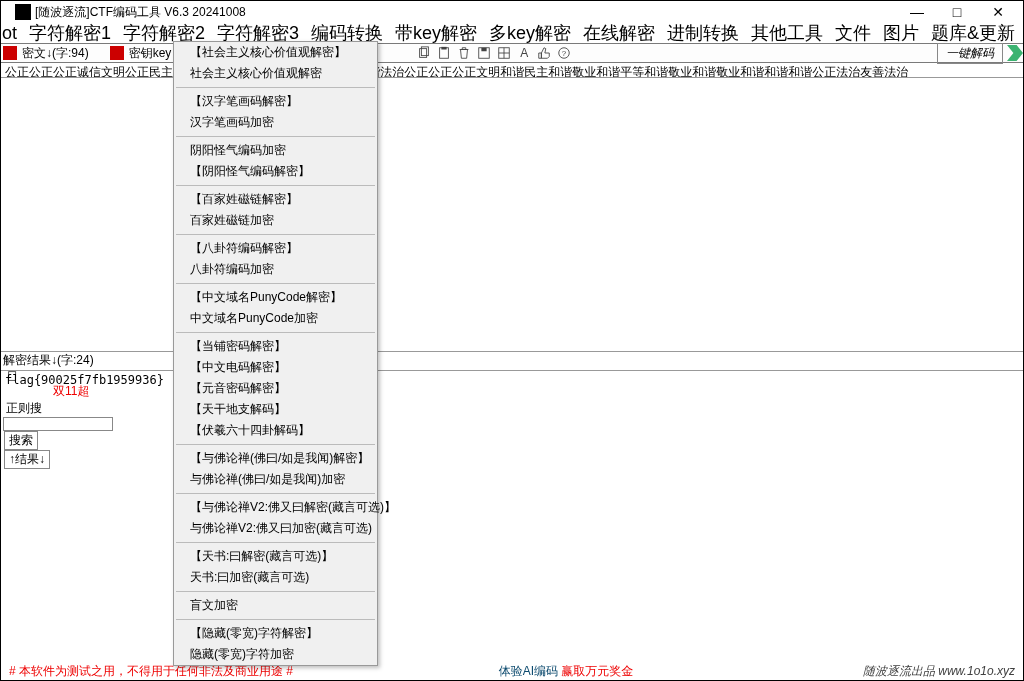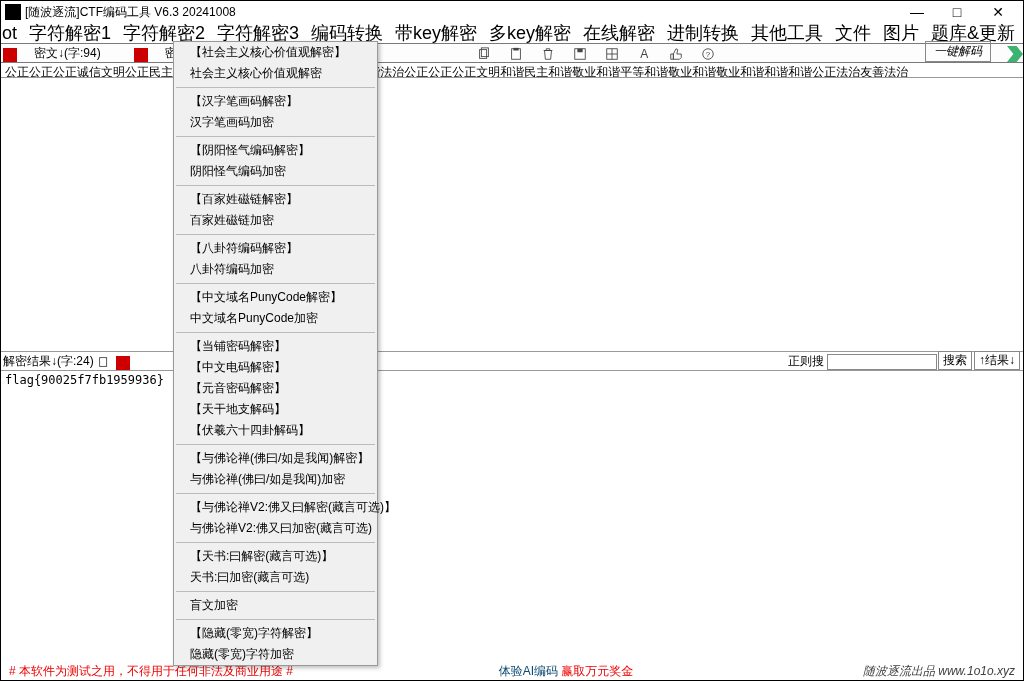--- a/index.html
+++ b/index.html
@@ -1,32 +1,32 @@
 <!DOCTYPE html>
 <html><head>
 <meta charset="utf-8">
 <style>
 * { margin:0; padding:0; box-sizing:border-box; font-family:"Microsoft YaHei","SimSun",sans-serif; }
 body { width:1024px; height:681px; background:#fff; overflow:hidden; border:1px solid #000; position:relative; }
-.titlebar { height:22px; display:flex; align-items:center; padding:0 4px; font-size:12px; background:#fff; }
+.titlebar { height:22px; display:flex; align-items:center; padding:0 4px; font-size:12px; background:#fff;margin-left:10px; }
 .titlebar .app-icon { width:16px; height:16px; background:#000; display:inline-block; margin-right:4px; }
 .titlebar .title { flex:1; }
 .win-controls { display:flex; gap:0; }
 .win-btn { width:40px; height:22px; display:flex; align-items:center; justify-content:center; font-size:14px; }
 .close-btn { width:42px; }
 .menubar { height:20px; display:flex; align-items:center; padding:0 2px; font-size:18px; background:#fff;justify-content:flex-end; }
 .menubar .mi { padding:0 6px; white-space:nowrap; }
-.toolbar1 { height:20px; display:flex; align-items:flex-end; border:1px solid #7a7a7a; border-left:none; border-right:none; background:#fdfdfd; font-size:12px;gap:12px; }
+.toolbar1 { height:20px; display:flex; align-items:center; border:1px solid #7a7a7a; border-left:none; border-right:none; background:#fdfdfd; font-size:12px; }
 .tb-icon { width:16px; height:16px; display:inline-flex; align-items:center; justify-content:center; margin:0 2px; }
 .tb-label { padding:0 3px; }
 .tb-gap { flex:1; }
 .decode-btn { border:1px solid #888; padding:1px 8px; margin:0 2px; font-size:12px;font-style:italic; }
 .green-arrow { width:16px; height:16px; background:#3cb371; display:inline-block; margin-left:2px; clip-path:polygon(0 0, 60% 0, 100% 50%, 60% 100%, 0 100%, 40% 50%); }
 .input-pane { height:15px; border-bottom:1px solid #999; font-size:12px; padding:1px 4px; white-space:nowrap; overflow:hidden; background:#fff; }
-.mid-bar { height:20px; display:flex; align-items:flex-end; border-top:1px solid #999; border-bottom:1px solid #999; font-size:12px; padding:0 2px; }
+.mid-bar { height:20px; display:flex; align-items:flex-start; border-top:1px solid #999; border-bottom:1px solid #999; font-size:12px; padding:0 2px;flex-direction:column; }
 .mid-bar .label { white-space:nowrap; }
 .mid-bar .promo { color:#e00; margin-left:50px; }
 .mid-bar .spacer { flex:1; }
 .mid-bar .zz { padding:0 3px; }
 .mid-bar .search-input { width:110px; height:16px; border:1px solid #888; font-size:11px; }
 .mid-bar .btn { border:1px solid #888; padding:0 4px; margin:0 1px; }
 .output-pane { height:558px; font-size:12px; font-family:Consolas,monospace; padding:2px 4px; background:#fff; }
 .footer { position:absolute; bottom:0; left:0; right:0; height:18px; display:flex; align-items:center; font-size:12px; padding:0 8px; font-family:"SimSun",monospace; }
 .footer .red { color:#e00; }
 .footer .credit { margin-left:auto; color:#404040;font-style:italic; }
@@ -121,22 +121,22 @@
 
 <div class="input-pane">公正公正公正诚信文明公正民主公正                                      强和谐文明和谐平等公正公正和谐法治公正公正公正文明和谐民主和谐敬业和谐平等和谐敬业和谐敬业和谐和谐和谐公正法治友善法治</div>
 
 <div class="dropdown" id="dropdown">
     <div class="di">【社会主义核心价值观解密】</div>
     <div class="di">社会主义核心价值观解密</div>
     <div class="sep"></div>
     <div class="di">【汉字笔画码解密】</div>
     <div class="di">汉字笔画码加密</div>
     <div class="sep"></div>
+    <div class="di">阴阳怪气编码加密</div>
     <div class="di">【阴阳怪气编码解密】</div>
-    <div class="di">阴阳怪气编码加密</div>
     <div class="sep"></div>
     <div class="di">【百家姓磁链解密】</div>
     <div class="di">百家姓磁链加密</div>
     <div class="sep"></div>
     <div class="di">【八卦符编码解密】</div>
     <div class="di">八卦符编码加密</div>
     <div class="sep"></div>
     <div class="di">【中文域名PunyCode解密】</div>
     <div class="di">中文域名PunyCode加密</div>
     <div class="sep"></div>

